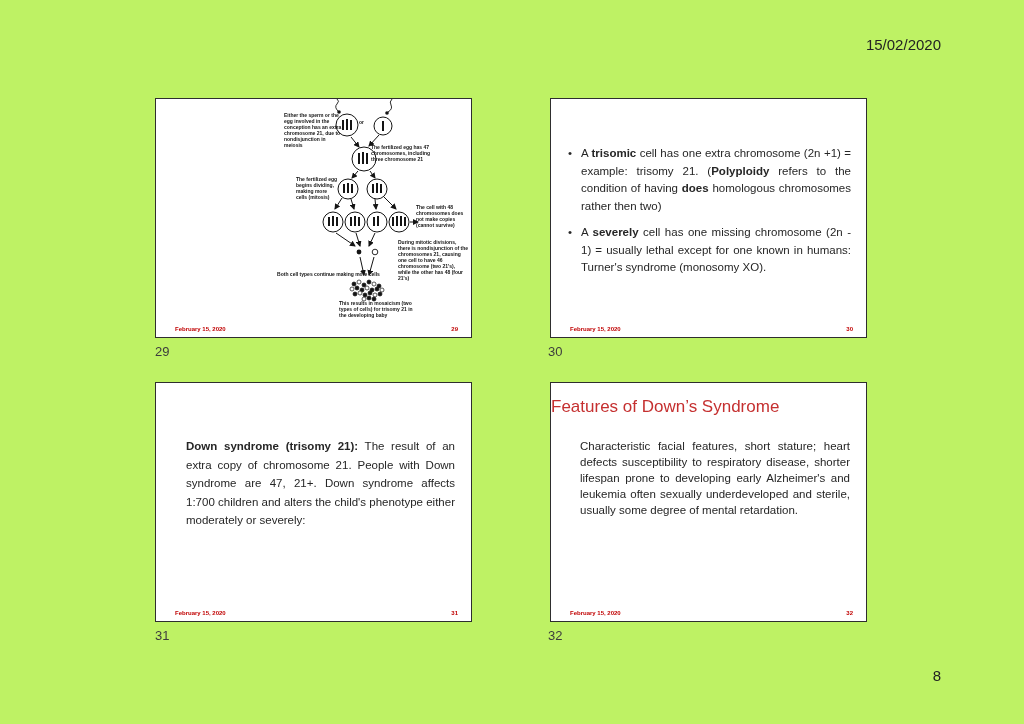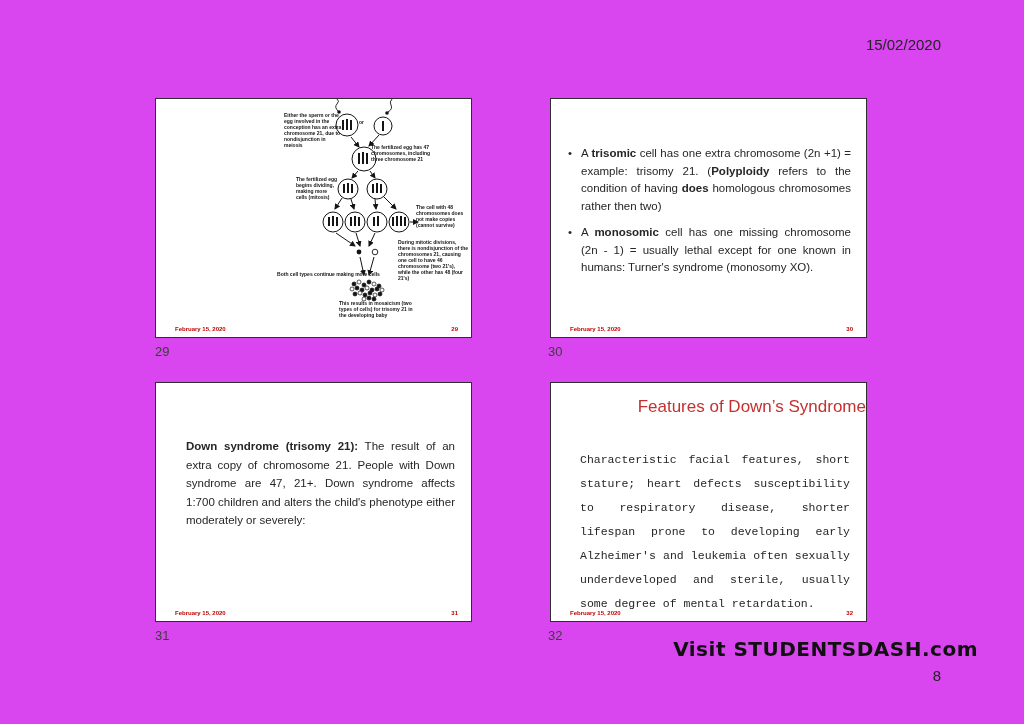--- a/index.html
+++ b/index.html
@@ -1,17 +1,17 @@
 <!DOCTYPE html>
 <html><head>
 <meta charset="utf-8">
 <style>
   * { margin:0; padding:0; box-sizing:border-box; }
   html,body { background:#ffffff; }
-  .page { position:relative; width:1024px; height:724px; background:#d946ef;
+  .page { position:relative; width:1024px; height:724px; background:#bef264;
           font-family:"Liberation Sans", sans-serif; color:#262626; overflow:hidden; }
 
   .date-top { position:absolute; top:36px; right:83px; font-size:15px; color:#222; }
 
   .slide { position:absolute; width:317px; height:240px; background:#fff;
            border:1px solid #2e2e2e; }
   .slide-29 { left:155px; top:98px; }
   .slide-30 { left:550px; top:98px; }
   .slide-31 { left:155px; top:382px;padding-left:41px; }
   .slide-32 { left:550px; top:382px; }
@@ -32,24 +32,24 @@
   .bullet-item { display:flex; margin-bottom:9px; }
   .bullet-marker { width:13px; flex:none; }
   .bullet-text { flex:1; text-align:justify; }
   .b { font-weight:bold;margin-top:12px; }
 
   
   .s31-body { position:absolute; left:30px; right:16px; top:54px;
               font-size:11.5px; line-height:18.5px; text-align:justify; }
 
   
-  .s32-title { position:absolute; left:0; right:0; top:14px; text-align:right;
+  .s32-title { position:absolute; left:0; right:0; top:14px; text-align:left;
                font-size:17px; color:#c53030; }
-  .s32-body  { position:absolute; left:29px; right:16px; top:65px;
-               font-size:11.5px; line-height:24px; text-align:justify;font-family:Liberation Mono, monospace; }
+  .s32-body  { position:absolute; left:29px; right:16px; top:55px;
+               font-size:11.5px; line-height:16px; text-align:justify; }
 
   
   .diagram-wrap { position:absolute; left:0; top:0; width:315px; height:225px; }
   .dlabel { position:absolute; font-size:5px; font-weight:bold; color:#141414;
             line-height:1.2; }
   .dl-conception { left:128px; top:13px;  width:60px; }
   .dl-or         { left:203px; top:20px;  width:12px; }
   .dl-fert47     { left:215px; top:45px;  width:66px; }
   .dl-dividing   { left:140px; top:77px;  width:42px; }
   .dl-cell48     { left:260px; top:105px; width:52px; }
@@ -206,21 +206,21 @@
   </div>
 
   <div class="slide slide-30">
     <div class="s30-body">
       <div class="bullet-item">
         <span class="bullet-marker">•</span>
         <div class="bullet-text"><span>A </span><span class="b">trisomic</span><span> cell has one extra chromosome (2n +1) = example: trisomy 21. (</span><span class="b">Polyploidy</span><span> refers to the condition of having </span><span class="b">does</span><span> homologous chromosomes rather then two)</span></div>
       </div>
       <div class="bullet-item">
         <span class="bullet-marker">•</span>
-        <div class="bullet-text"><span>A </span><span class="b">monosomic</span><span> cell has one missing chromosome (2n - 1) = usually lethal except for one known in humans: Turner's syndrome (monosomy XO).</span></div>
+        <div class="bullet-text"><span>A </span><span class="b">severely</span><span> cell has one missing chromosome (2n - 1) = usually lethal except for one known in humans: Turner's syndrome (monosomy XO).</span></div>
       </div>
     </div>
     <div class="slide-footer">
       <span>February 15, 2020</span>
       <span>30</span>
     </div>
   </div>
 
   <div class="slide slide-31">
     <div class="s31-body"><span class="b">Down syndrome (trisomy 21):</span><span> The result of an extra copy of chromosome 21. People with Down syndrome are 47, 21+. Down syndrome affects 1:700 children and alters the child's phenotype either moderately or severely:</span></div>
@@ -237,16 +237,15 @@
       <span>February 15, 2020</span>
       <span>32</span>
     </div>
   </div>
 
   <div class="thumb-label tl-29">29</div>
   <div class="thumb-label tl-30">30</div>
   <div class="thumb-label tl-31">31</div>
   <div class="thumb-label tl-32">32</div>
 
-  <div class="branding">Visit STUDENTSDASH.com</div>
   <div class="page-num">8</div>
 
 </div>
 
 </body></html>

